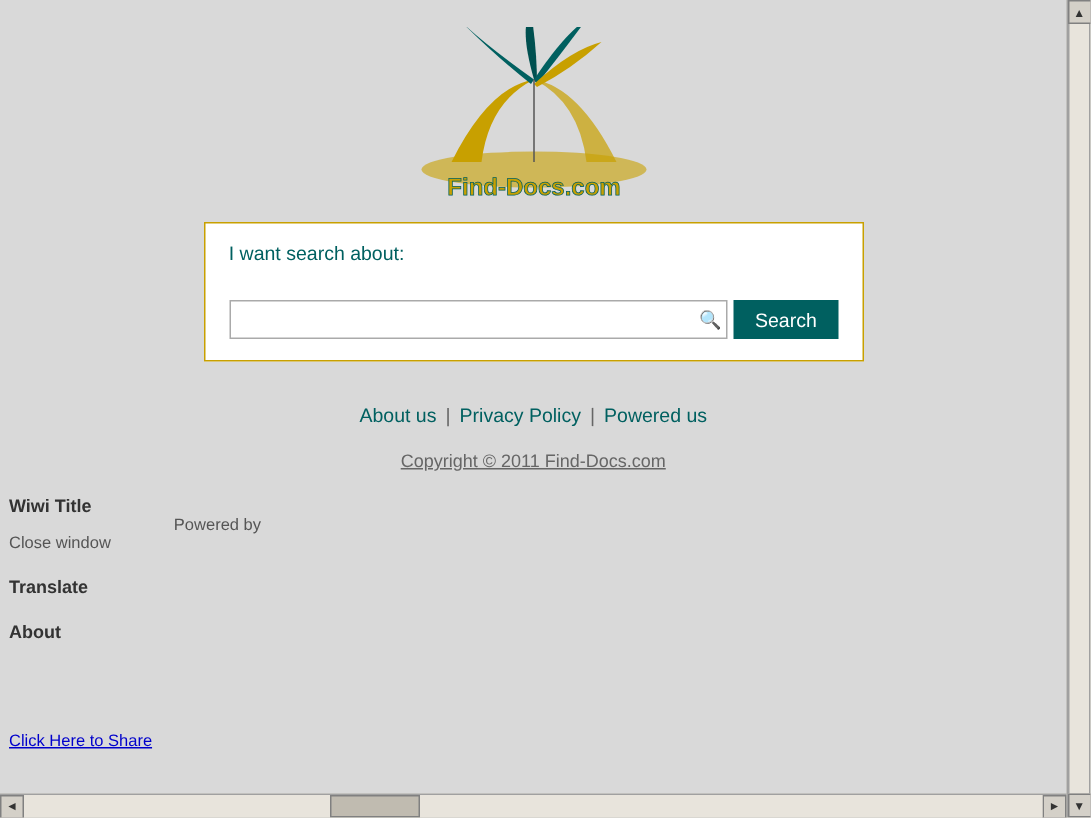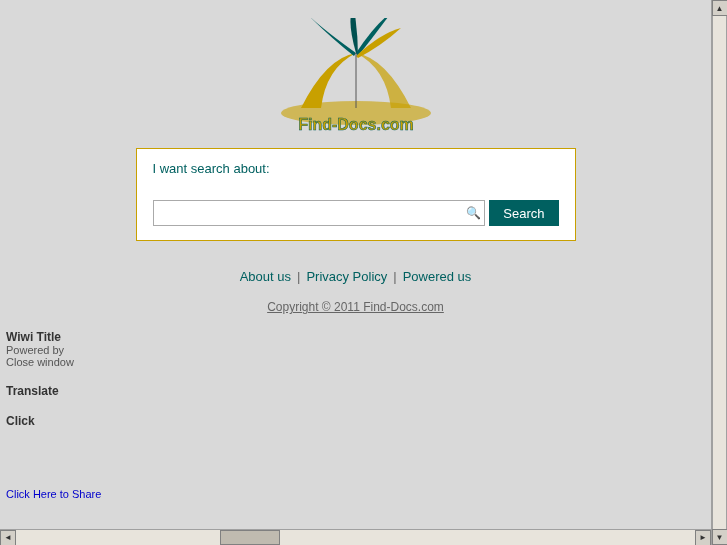--- a/index.html
+++ b/index.html
@@ -197,20 +197,21 @@
     .widget-title {
       font-size: 12px;
       color: #333;
       font-weight: bold;
       margin-top: 16px;
     }
 
     .widget-powered {
       font-size: 11px;
       color: #555;
+      text-align: right;
     }
 
     .widget-close {
       font-size: 11px;
       color: #555;
       cursor: pointer;
     }
 
     .widget-translate {
       font-size: 12px;
@@ -224,20 +225,21 @@
       color: #333;
       margin-top: 16px;
       font-weight: bold;
     }
 
     .widget-click-share {
       font-size: 11px;
       color: #0000cc;
       cursor: pointer;
       margin-top: 60px;
+      text-decoration: underline;
     }
 
     
     .h-scroll-middle {
       position: absolute;
       bottom: 0;
       left: 0;
       right: 16px;
       height: 16px;
       background: #d4d0c8;
@@ -326,17 +328,17 @@
 
     <div class="copyright">Copyright © 2011 Find-Docs.com</div>
 
   </div>
 
   <div class="widget-area">
     <div class="widget-title">Wiwi Title</div>
     <div class="widget-powered">Powered by</div>
     <div class="widget-close">Close window</div>
     <div class="widget-translate">Translate</div>
-    <div class="widget-share">Click</div>
+    <div class="widget-share">About</div>
     <div class="widget-click-share">Click Here to Share</div>
   </div>
 
 </div>
 
 </body></html>

